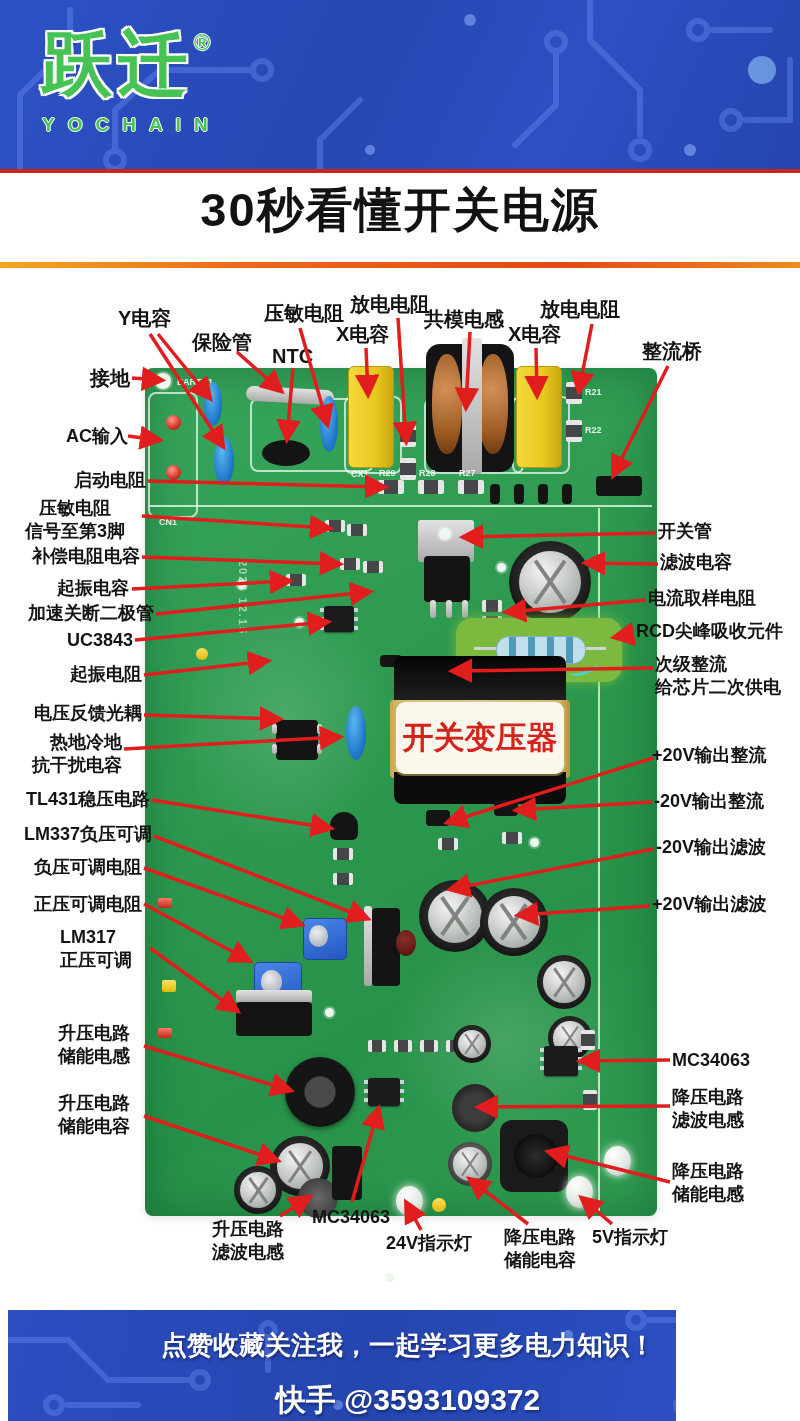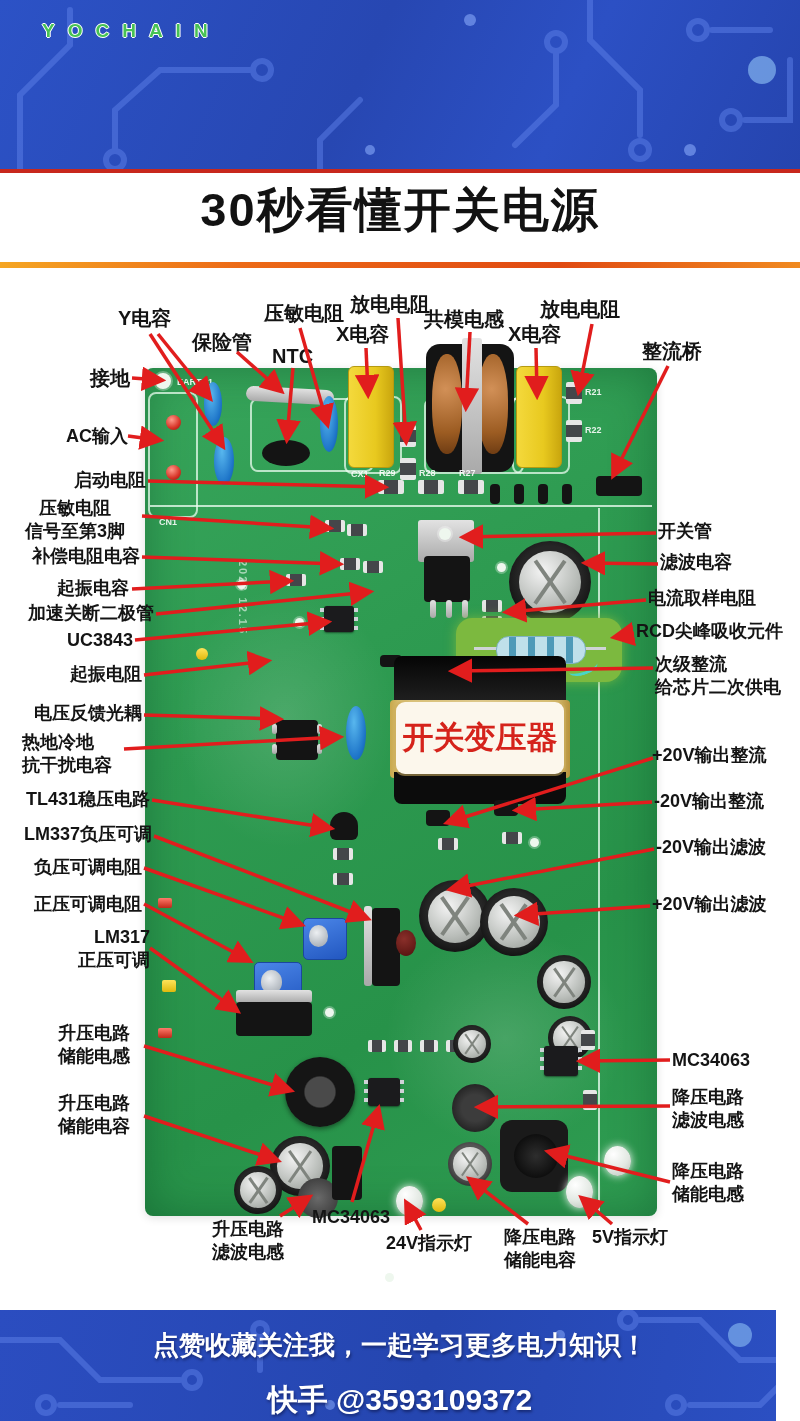--- a/index.html
+++ b/index.html
@@ -2,21 +2,21 @@
 <html><head>
 <meta charset="utf-8">
 <style>
   html,body{margin:0;padding:0;}
   body{font-family:"Liberation Sans", sans-serif;}
   .poster{position:relative;width:800px;height:1421px;background:#ffffff;overflow:hidden;}
 
   
   .hdr{position:absolute;left:0;top:0;width:800px;height:169px;
        background:linear-gradient(115deg,#2c52c6 0%,#2747b2 45%,#2c50c4 70%,#2544ae 100%);overflow:hidden;}
-  .ftr{position:absolute;left:0;top:1310px;width:776px;height:111px;
+  .ftr{position:absolute;left:8px;top:1310px;width:668px;height:111px;
        background:linear-gradient(100deg,#2b4dc0 0%,#2546b0 55%,#2b4fc2 100%);overflow:hidden;}
   .trace{position:absolute;left:0;top:0;}
   .logo{position:absolute;left:42px;top:18px;z-index:3;}
   .logo-cn{font-size:70px;font-weight:bold;color:#47c254;letter-spacing:6px;
      text-shadow:-2px 0 0 #fff,2px 0 0 #fff,0 -2px 0 #fff,0 2px 0 #fff,-2px -2px 0 #fff,2px 2px 0 #fff,-2px 2px 0 #fff,2px -2px 0 #fff;}
   .logo-reg{font-size:22px;font-weight:bold;color:#47c254;vertical-align:38px;
      text-shadow:-1px 0 0 #fff,1px 0 0 #fff,0 -1px 0 #fff,0 1px 0 #fff;}
   .logo-en{margin-top:2px;font-size:19px;font-weight:bold;color:#47c254;letter-spacing:13px;
      text-shadow:-1px 0 0 #fff,1px 0 0 #fff,0 -1px 0 #fff,0 1px 0 #fff;}
   .redline{position:absolute;left:0;top:169px;width:800px;height:4px;background:#c8281c;}
@@ -112,20 +112,23 @@
         <path d="M556 53 L556 105 L515 145"></path>
       </g>
       <g fill="#8fb1ff" opacity="0.55">
         <circle cx="470" cy="20" r="6"></circle>
           <circle cx="690" cy="150" r="6"></circle>
           <circle cx="370" cy="150" r="5"></circle>
       </g>
       <circle cx="762" cy="70" r="14" fill="#9fd4ff" opacity="0.55"></circle>
     </svg>
     <div class="logo">
+      <div>
+        <span class="logo-cn">跃迁</span><span class="logo-reg">®</span>
+      </div>
       <div class="logo-en">YOCHAIN</div>
     </div>
   </div>
 
   <div class="redline"></div>
   <div class="titleband">
     <div class="title">30秒看懂开关电源</div>
   </div>
   <div class="orangeline"></div>
 
@@ -303,27 +306,27 @@
   <div class="ann nw" style="left:56px;top:425px;width:72px;text-align:right;">AC输入</div>
   <div class="ann nw" style="left:66px;top:469px;width:80px;text-align:right;">启动电阻</div>
   <div class="ann" style="left:10px;top:497px;width:130px;text-align:center;">压敏电阻
 信号至第3脚</div>
   <div class="ann nw" style="left:20px;top:545px;width:120px;text-align:right;">补偿电阻电容</div>
   <div class="ann nw" style="left:34px;top:577px;width:95px;text-align:right;">起振电容</div>
   <div class="ann nw" style="left:14px;top:602px;width:140px;text-align:right;">加速关断二极管</div>
   <div class="ann nw" style="left:55px;top:629px;width:78px;text-align:right;">UC3843</div>
   <div class="ann nw" style="left:50px;top:663px;width:92px;text-align:right;">起振电阻</div>
   <div class="ann nw" style="left:24px;top:702px;width:118px;text-align:right;">电压反馈光耦</div>
-  <div class="ann" style="left:22px;top:731px;width:100px;text-align:left;">热地冷地
+  <div class="ann" style="left:22px;top:731px;width:100px;text-align:right;">热地冷地
 抗干扰电容</div>
   <div class="ann nw" style="left:24px;top:788px;width:126px;text-align:right;">TL431稳压电路</div>
   <div class="ann nw" style="left:16px;top:823px;width:136px;text-align:right;">LM337负压可调</div>
   <div class="ann nw" style="left:26px;top:856px;width:116px;text-align:right;">负压可调电阻</div>
   <div class="ann nw" style="left:26px;top:893px;width:116px;text-align:right;">正压可调电阻</div>
-  <div class="ann" style="left:50px;top:926px;width:100px;text-align:right;">LM317
+  <div class="ann" style="left:60px;top:926px;width:100px;text-align:left;">LM317
 正压可调</div>
   <div class="ann" style="left:45px;top:1022px;width:98px;text-align:center;">升压电路
 储能电感</div>
   <div class="ann" style="left:45px;top:1092px;width:98px;text-align:center;">升压电路
 储能电容</div>
   <div class="ann" style="left:198px;top:1218px;width:100px;text-align:center;">升压电路
 滤波电感</div>
   <div class="ann nw" style="left:312px;top:1206px;">MC34063</div>
   <div class="ann nw" style="left:386px;top:1232px;">24V指示灯</div>
   <div class="ann" style="left:494px;top:1226px;width:92px;text-align:center;">降压电路

